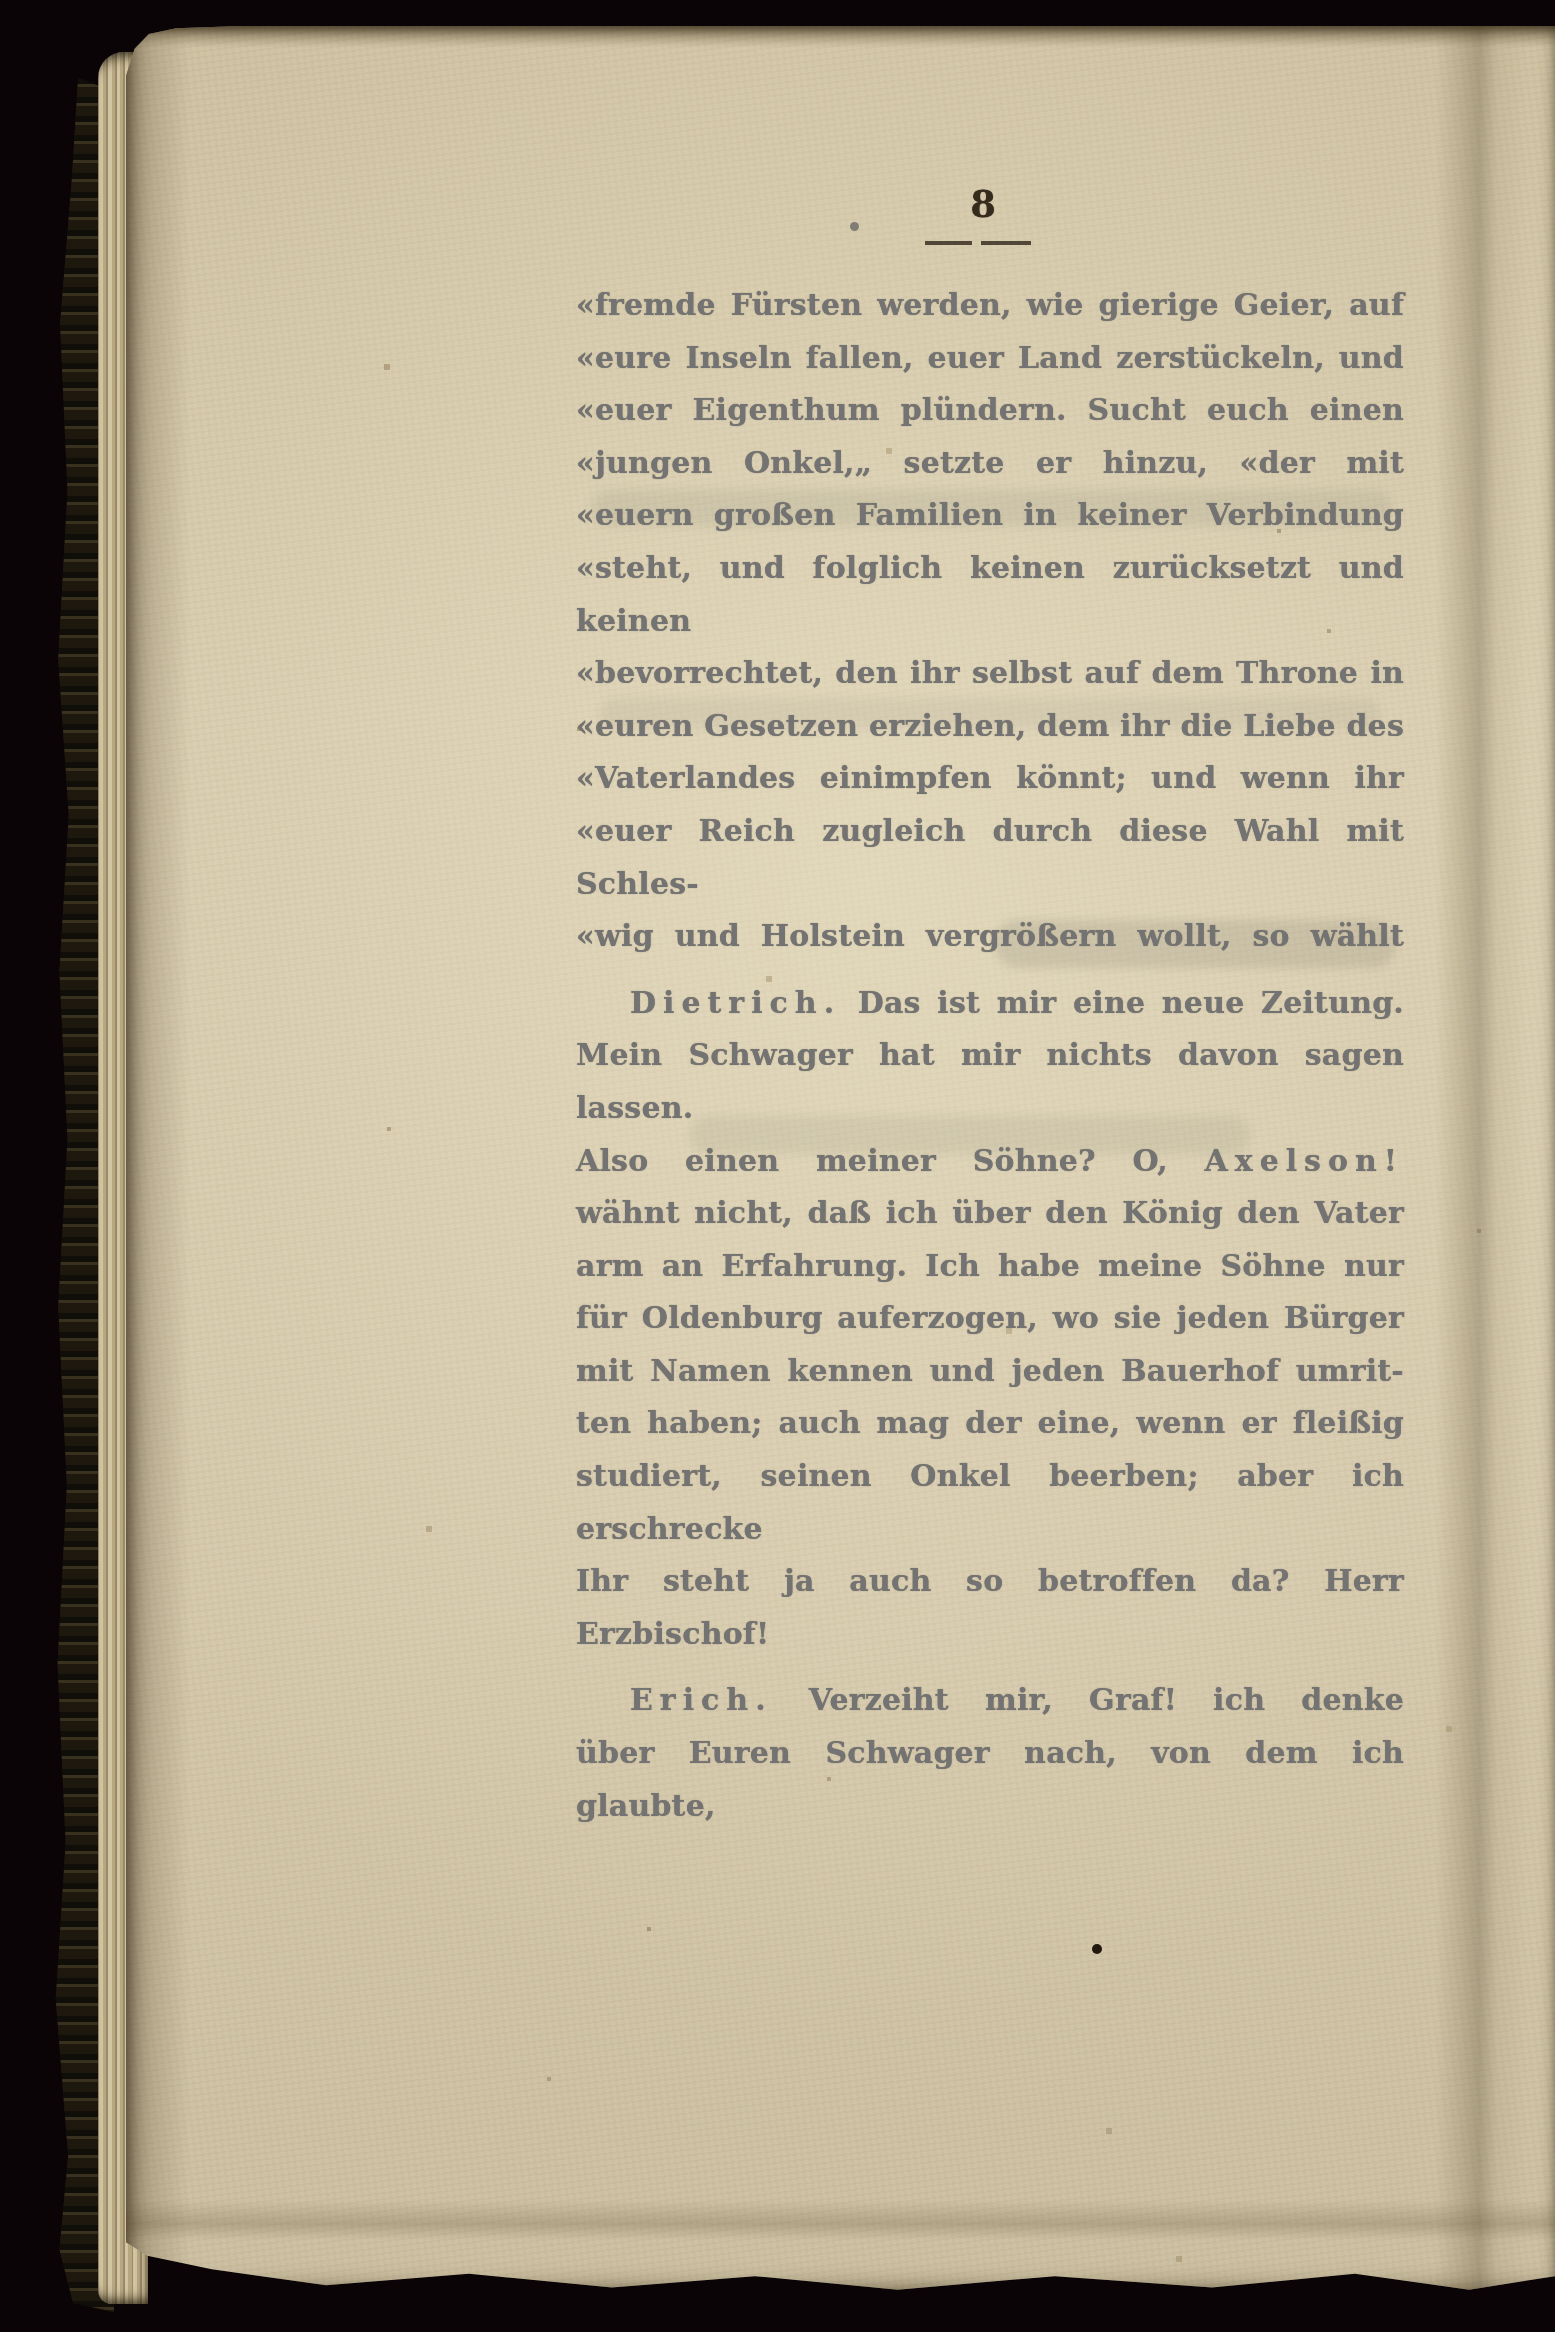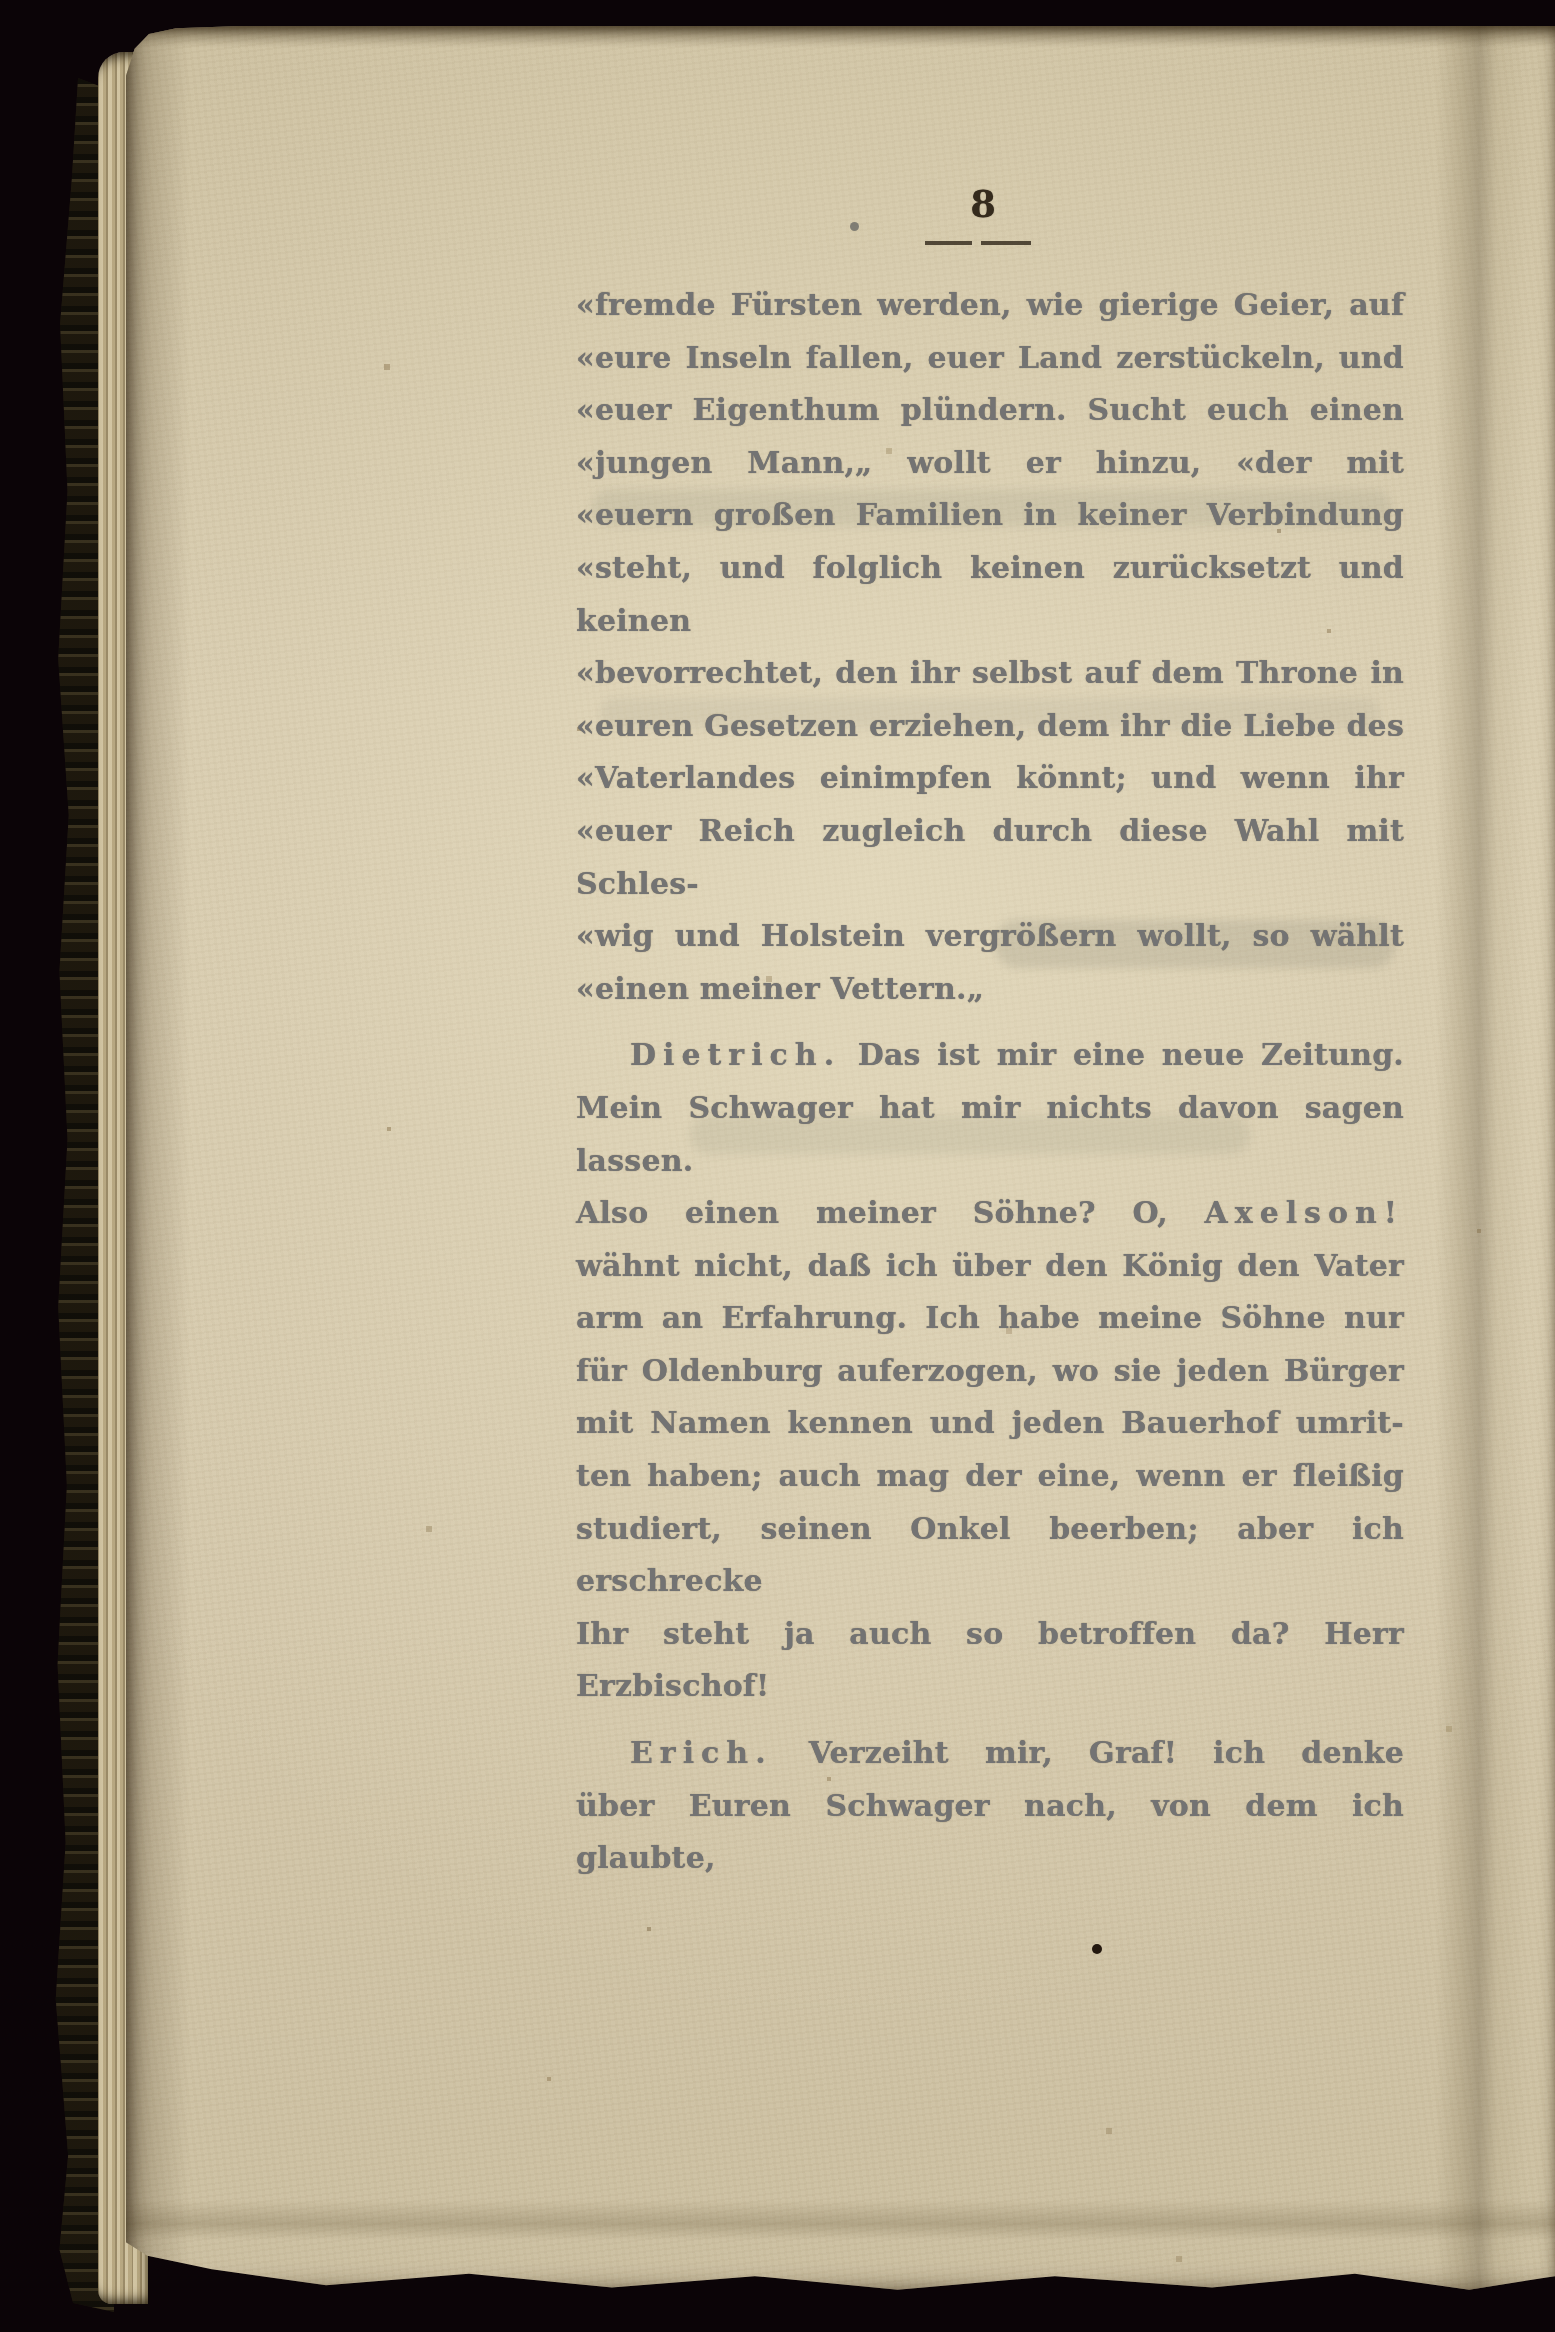--- a/index.html
+++ b/index.html
@@ -106,29 +106,28 @@
   <div class="dot-gray"></div>
   <div class="dot-ink"></div>
 
   <div class="page-number">8</div>
   <div class="page-number-rule"></div>
 
   <div class="text-block">
       <div class="line"><span>«fremde Fürsten werden, wie gierige Geier, auf</span></div>
       <div class="line"><span>«eure Inseln fallen, euer Land zerstückeln, und</span></div>
       <div class="line"><span>«euer Eigenthum plündern. Sucht euch einen</span></div>
-      <div class="line"><span>«jungen Mann,„ wollt er hinzu, «der mit</span></div>
+      <div class="line"><span>«jungen Onkel,„ setzte er hinzu, «der mit</span></div>
       <div class="line"><span>«euern großen Familien in keiner Verbindung</span></div>
       <div class="line"><span>«steht, und folglich keinen zurücksetzt und keinen</span></div>
       <div class="line"><span>«bevorrechtet, den ihr selbst auf dem Throne in</span></div>
       <div class="line"><span>«euren Gesetzen erziehen, dem ihr die Liebe des</span></div>
       <div class="line"><span>«Vaterlandes einimpfen könnt; und wenn ihr</span></div>
       <div class="line"><span>«euer Reich zugleich durch diese Wahl mit Schles-</span></div>
       <div class="line"><span>«wig und Holstein vergrößern wollt, so wählt</span></div>
-      <div class="line short"><span>«einen meiner Vettern.„</span></div>
       <div class="line indent"><span class="sperr">Dietrich.</span><span> Das ist mir eine neue Zeitung.</span></div>
       <div class="line"><span>Mein Schwager hat mir nichts davon sagen lassen.</span></div>
       <div class="line"><span>Also einen meiner Söhne? O, </span><span class="sperr">Axelson!</span></div>
       <div class="line"><span>wähnt nicht, daß ich über den König den Vater</span></div>
       <div class="line"><span>arm an Erfahrung. Ich habe meine Söhne nur</span></div>
       <div class="line"><span>für Oldenburg auferzogen, wo sie jeden Bürger</span></div>
       <div class="line"><span>mit Namen kennen und jeden Bauerhof umrit-</span></div>
       <div class="line"><span>ten haben; auch mag der eine, wenn er fleißig</span></div>
       <div class="line"><span>studiert, seinen Onkel beerben; aber ich erschrecke</span></div>
       <div class="line"><span>Ihr steht ja auch so betroffen da? Herr Erzbischof!</span></div>

